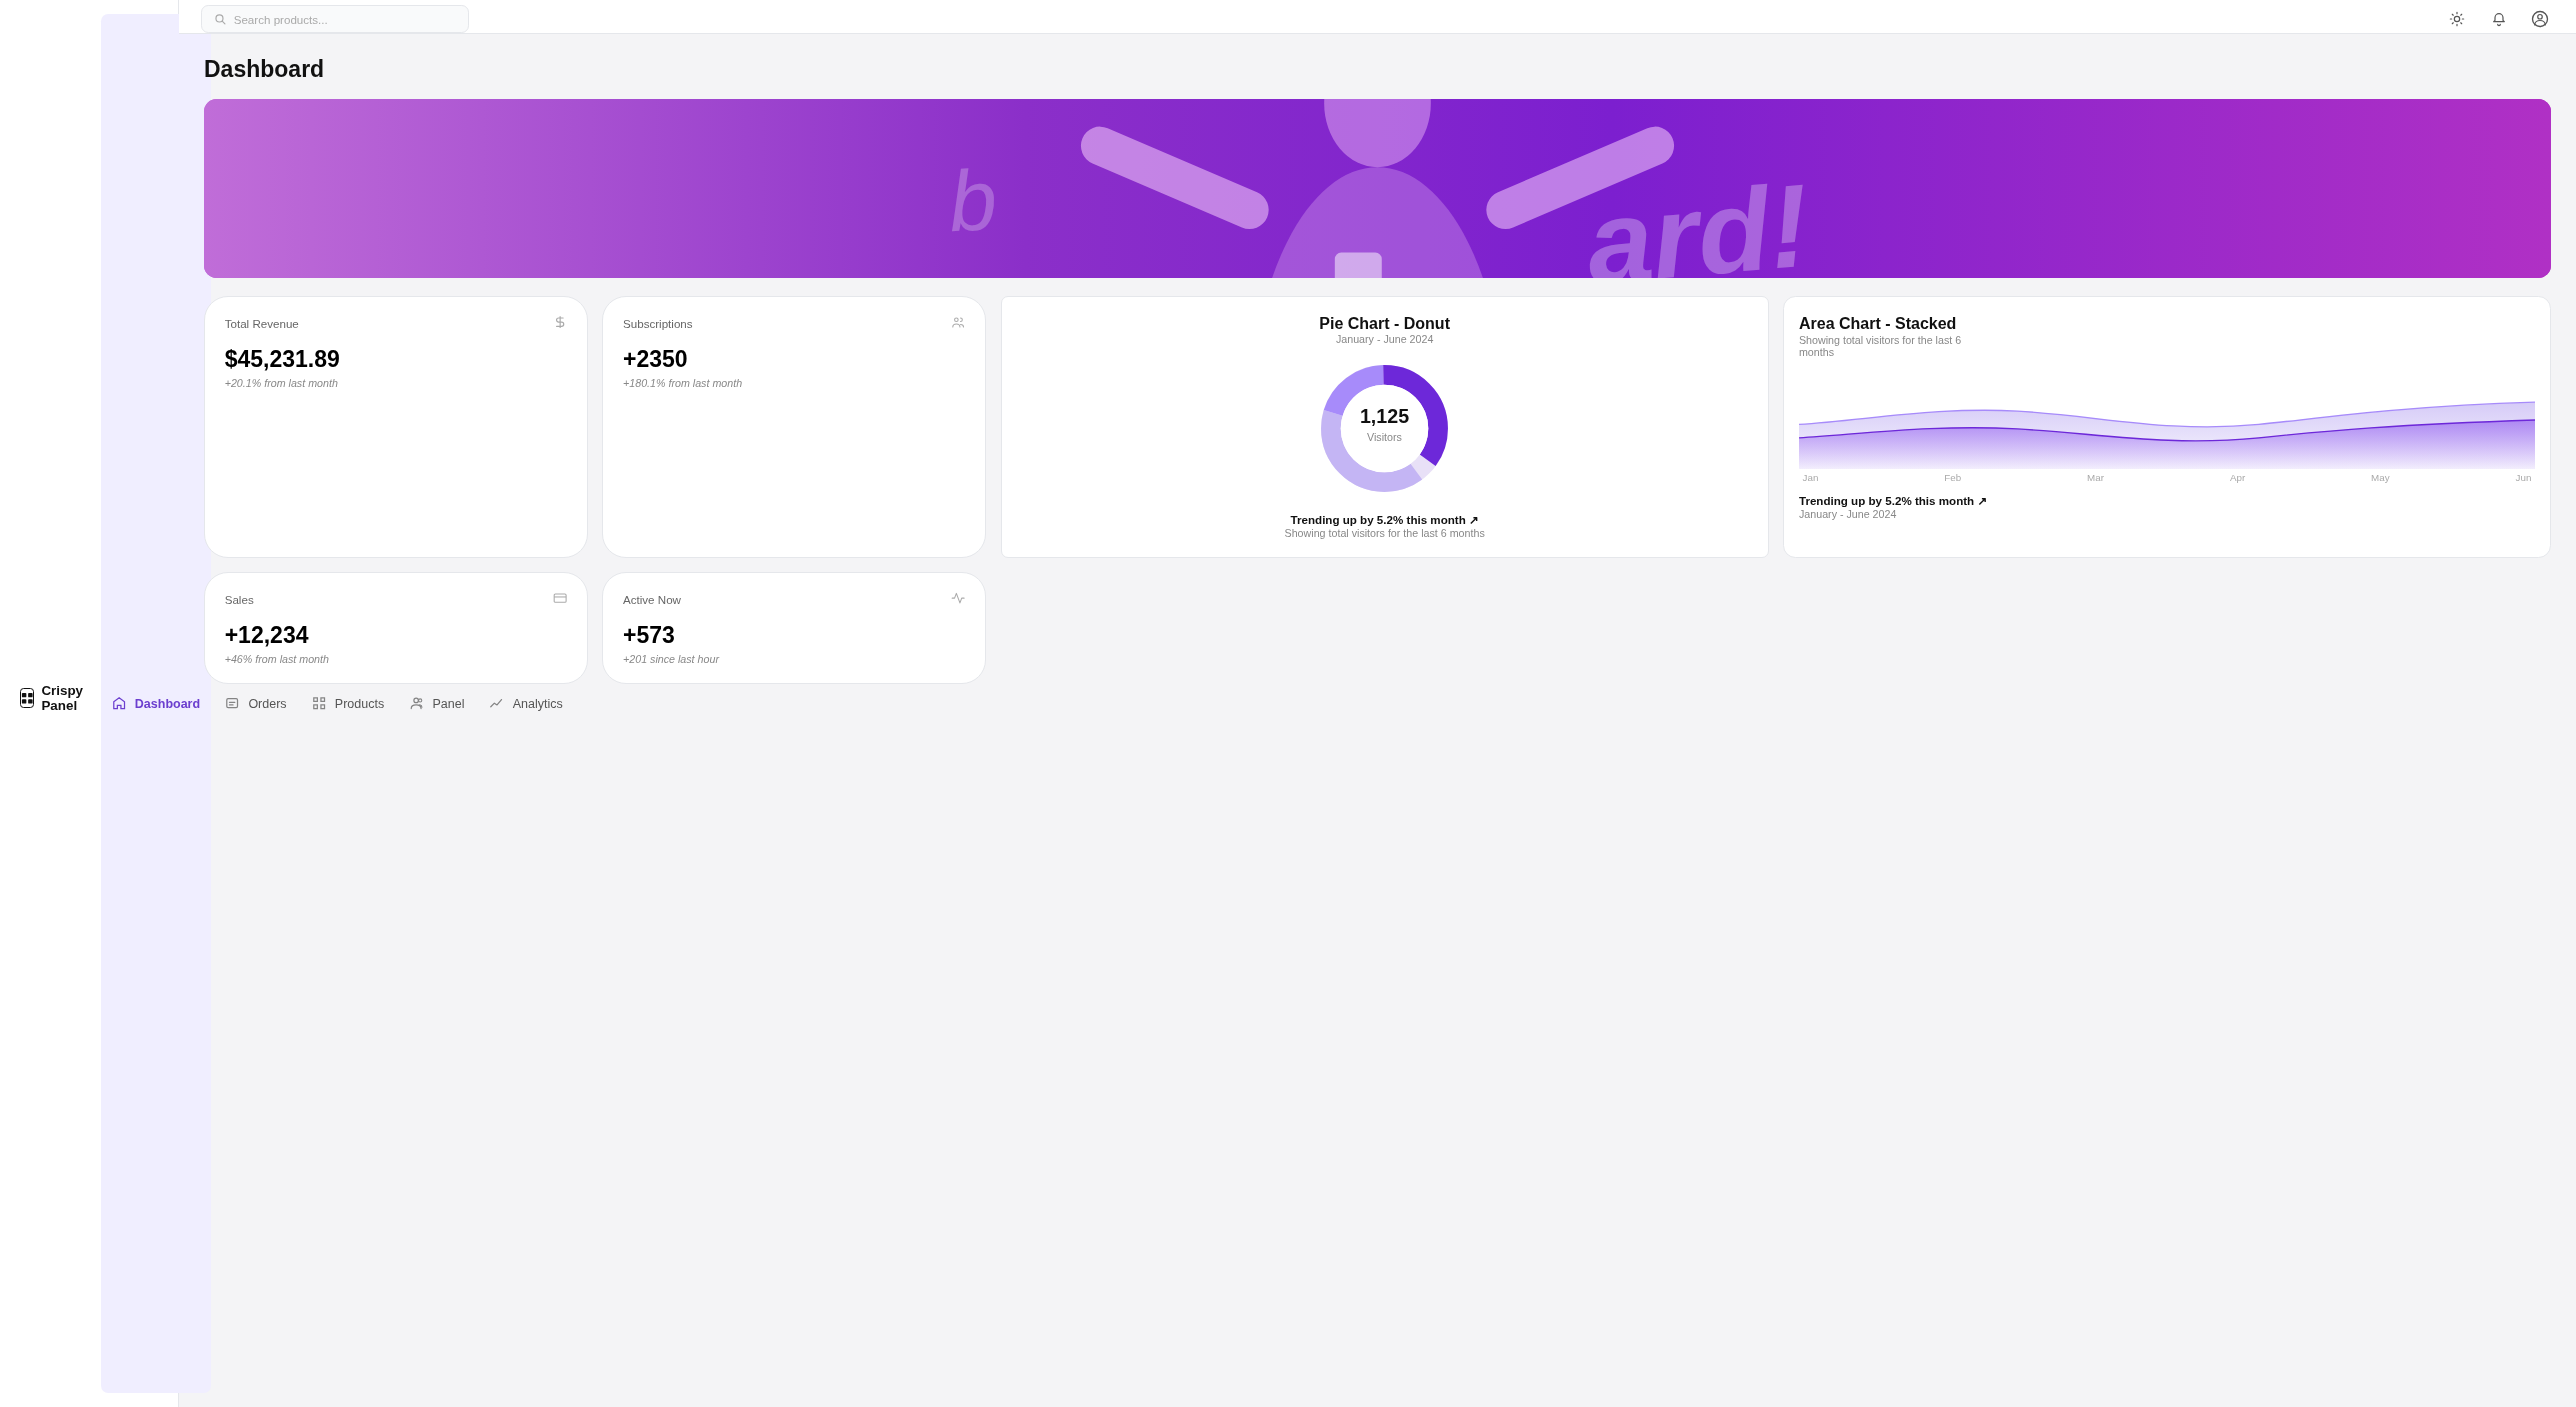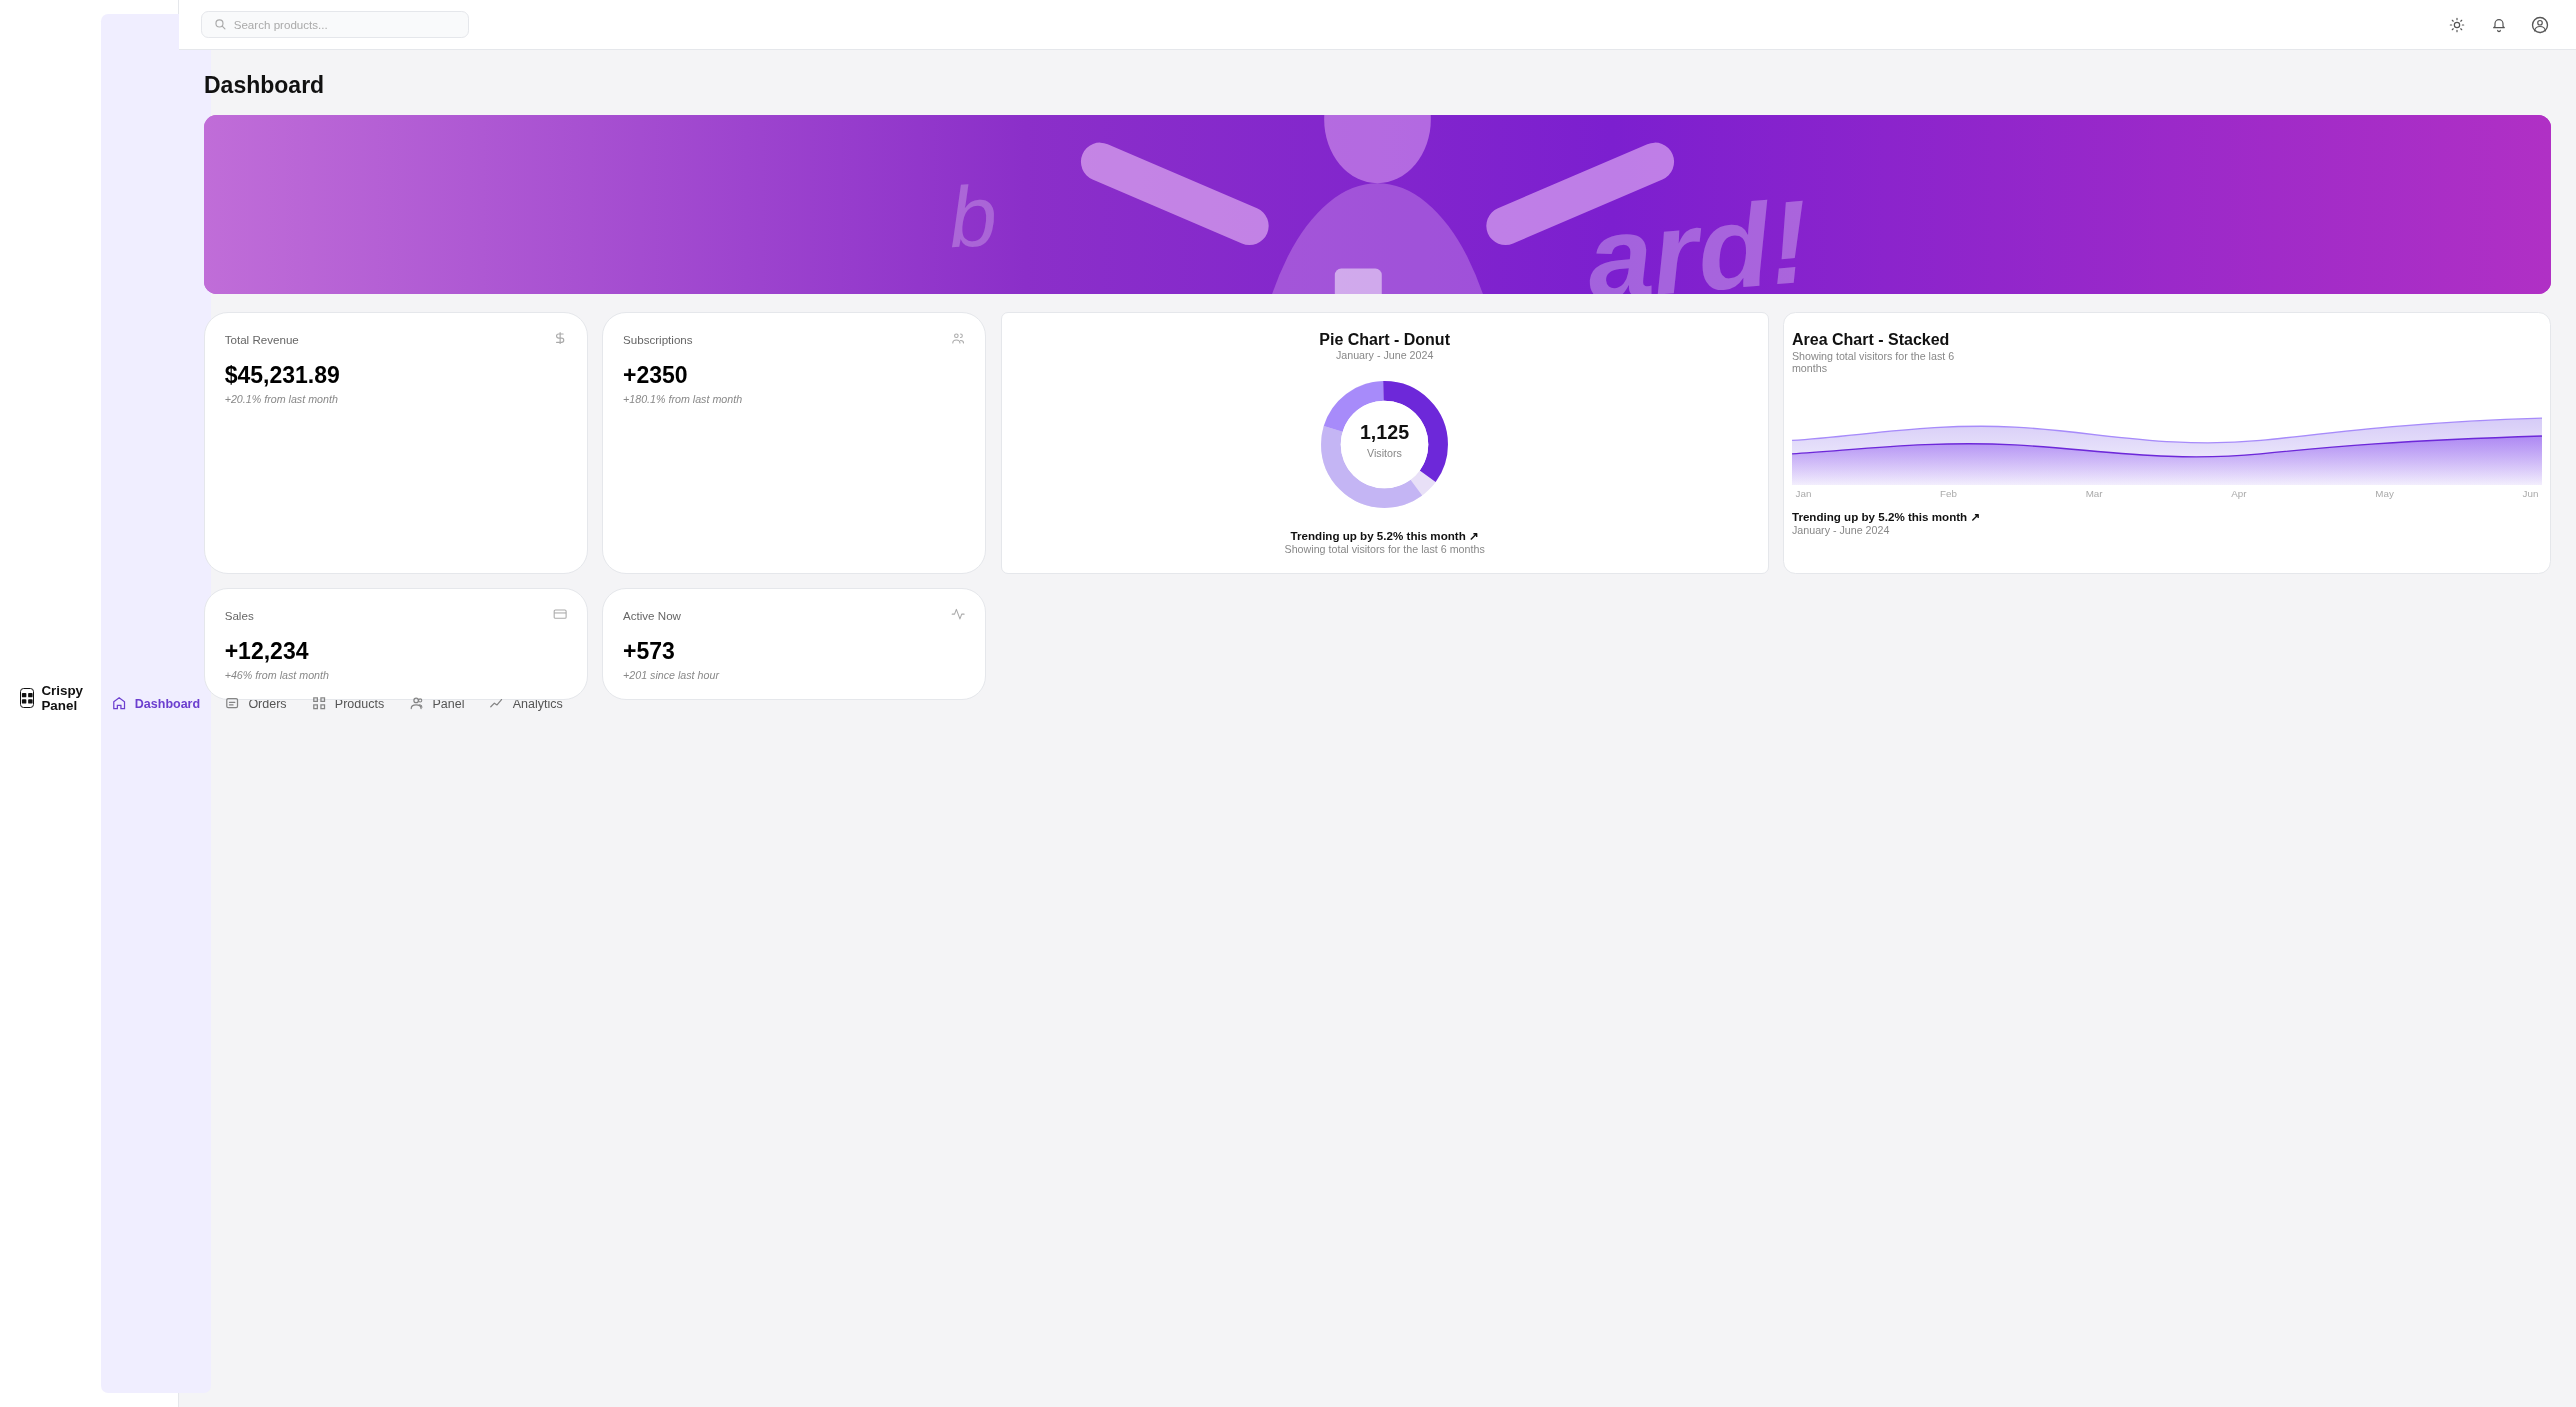--- a/index.html
+++ b/index.html
@@ -56,23 +56,23 @@
       display: flex;
       flex-direction: column;
       overflow: hidden;
     }
 
     
     .header {
       background: #fff;
       border-bottom: 0.9px solid #e5e7eb;
       padding: 0 21.5px;
-      height: 50px;
-      display: flex;
-      align-items: center;
+      height: 34px;
+      display: flex;
+      align-items: flex-end;
       justify-content: space-between;
     }
     .search-bar {
       display: flex;
       align-items: center;
       gap: 7.2px;
       background: #f9fafb;
       border: 0.9px solid #e5e7eb;
       border-radius: 7.2px;
       padding: 6.3px 12.5px;
@@ -205,21 +205,21 @@
     .donut-desc {
       font-size: 10.7px;
       color: #888;
     }
 
     
     .area-card {
       background: #fff;
       border-radius: 12.5px;
       border: 0.9px solid #e5e7eb;
-      padding: 18px 8px;
+      padding: 18px 15px;
     }
     .area-title {
       font-size: 16px;
       font-weight: 700;
       color: #111;
       margin-bottom: 1.8px;
     }
     .area-subtitle {
       font-size: 10.7px;
       color: #888;

